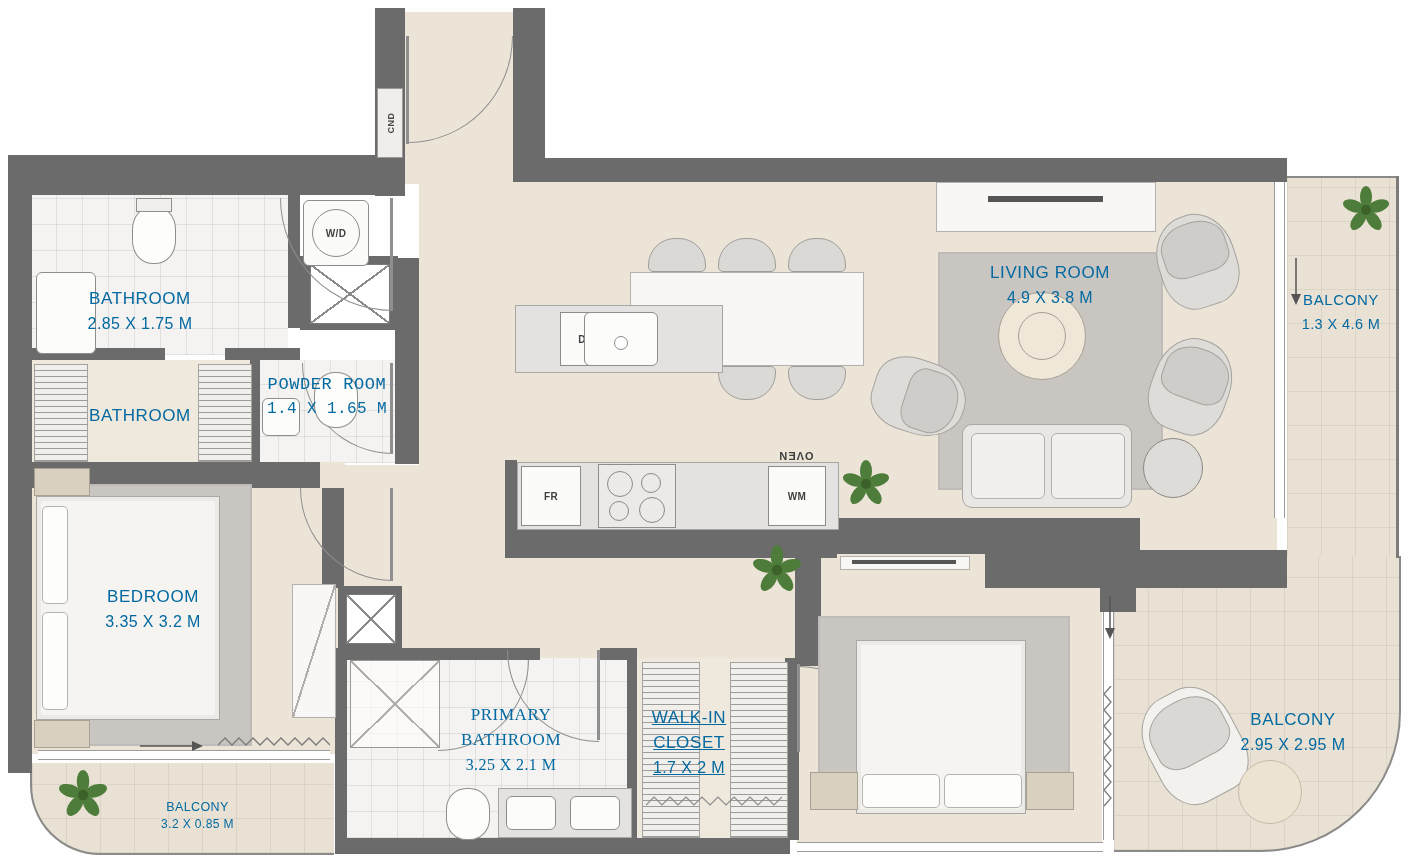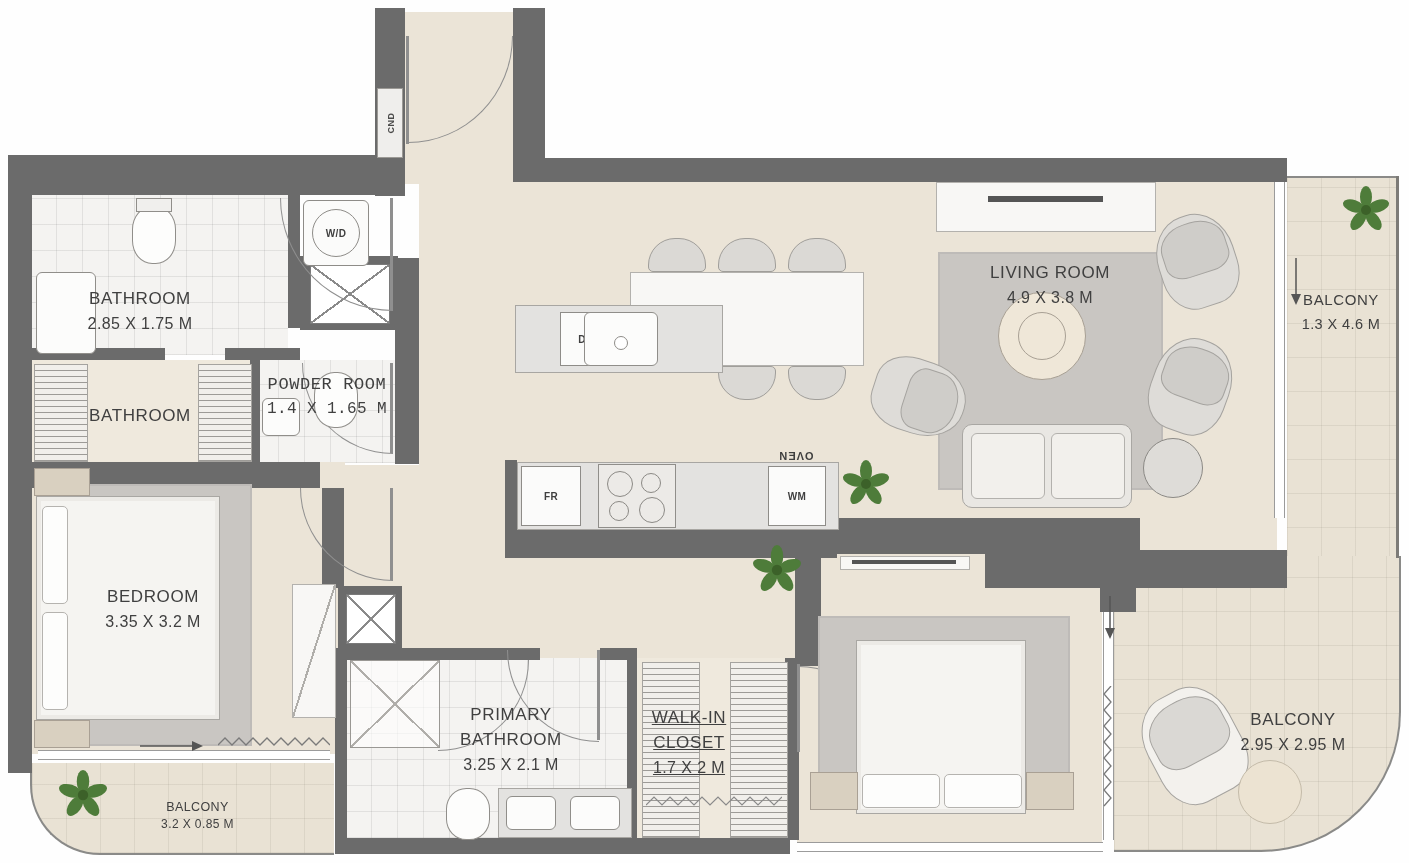--- a/index.html
+++ b/index.html
@@ -53,21 +53,21 @@
   .dchair{background:#dbd9d5;border:1px solid #a09e9a;border-radius:27px 27px 5px 5px;}
   .dchair.flip{border-radius:5px 5px 27px 27px;}
   .circle{border-radius:50%;}
   .ctable{background:#efe7d8;border:1px solid #a8a094;border-radius:50%;}
   .ring{border:1px solid #a8a094;border-radius:50%;background:transparent;}
   .toilet{background:#fdfdfc;border:1px solid #908e8a;border-radius:46%/40%;}
   .tank{background:#f0efed;border:1px solid #908e8a;}
   .sinkbox{background:#fcfcfb;border:1px solid #908e8a;border-radius:6px;}
   .burner{position:absolute;border:1.5px solid #8b8985;border-radius:50%;background:transparent;}
   
-  .rlabel{position:absolute;text-align:center;color:#404040;}
+  .rlabel{position:absolute;text-align:center;color:#0369a1;}
   .rn{display:block;font-size:17px;letter-spacing:.6px;line-height:25px;}
   .rd{display:block;font-size:16px;letter-spacing:.4px;line-height:25px;}
   .small .rn{font-size:12.5px;line-height:17px;letter-spacing:.4px;}
   .small .rd{font-size:12px;line-height:17px;}
   .rot180{transform:rotate(180deg);}
   .vert{transform:rotate(-90deg);transform-origin:center;}
 </style>
 </head>
 <body>
 
@@ -316,21 +316,21 @@
     <span class="rd">4.9 X 3.8 M</span>
   </div>
   <div class="rlabel" style="left:1280px;top:287px;width:122px;">
     <span class="rn" style="font-size:15px;">BALCONY</span>
     <span class="rd" style="font-size:14.5px;">1.3 X 4.6 M</span>
   </div>
   <div class="rlabel" style="left:58px;top:584px;width:190px;">
     <span class="rn">BEDROOM</span>
     <span class="rd">3.35 X 3.2 M</span>
   </div>
-  <div class="rlabel" style="left:425px;top:702px;width:172px;">
+  <div class="rlabel" style="left:425px;top:702px;width:172px;font-family:Liberation Serif, serif;">
     <span class="rn">PRIMARY BATHROOM</span>
     <span class="rd">3.25 X 2.1 M</span>
   </div>
   <div class="rlabel" style="left:630px;top:705px;width:118px;text-decoration:underline;">
     <span class="rn">WALK-IN CLOSET</span>
     <span class="rd">1.7 X 2 M</span>
   </div>
   <div class="rlabel" style="left:1198px;top:707px;width:190px;">
     <span class="rn">BALCONY</span>
     <span class="rd">2.95 X 2.95 M</span>

